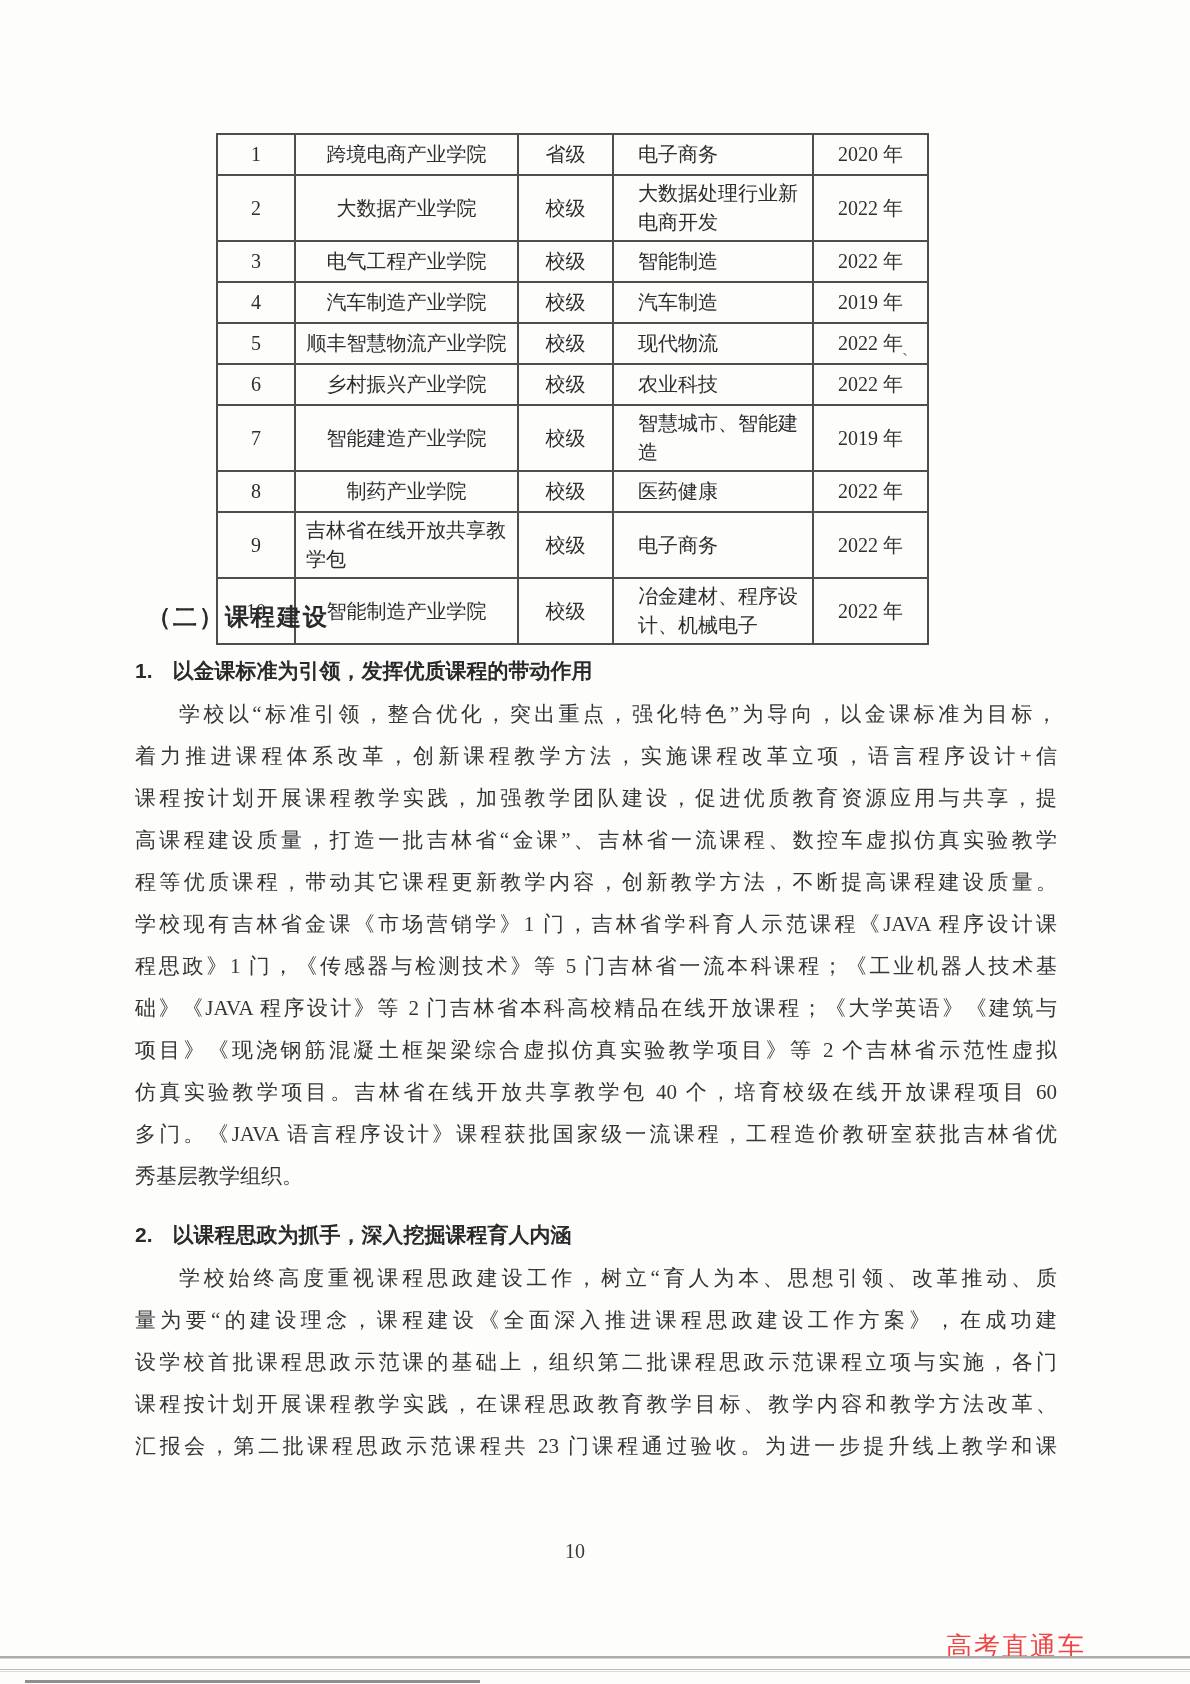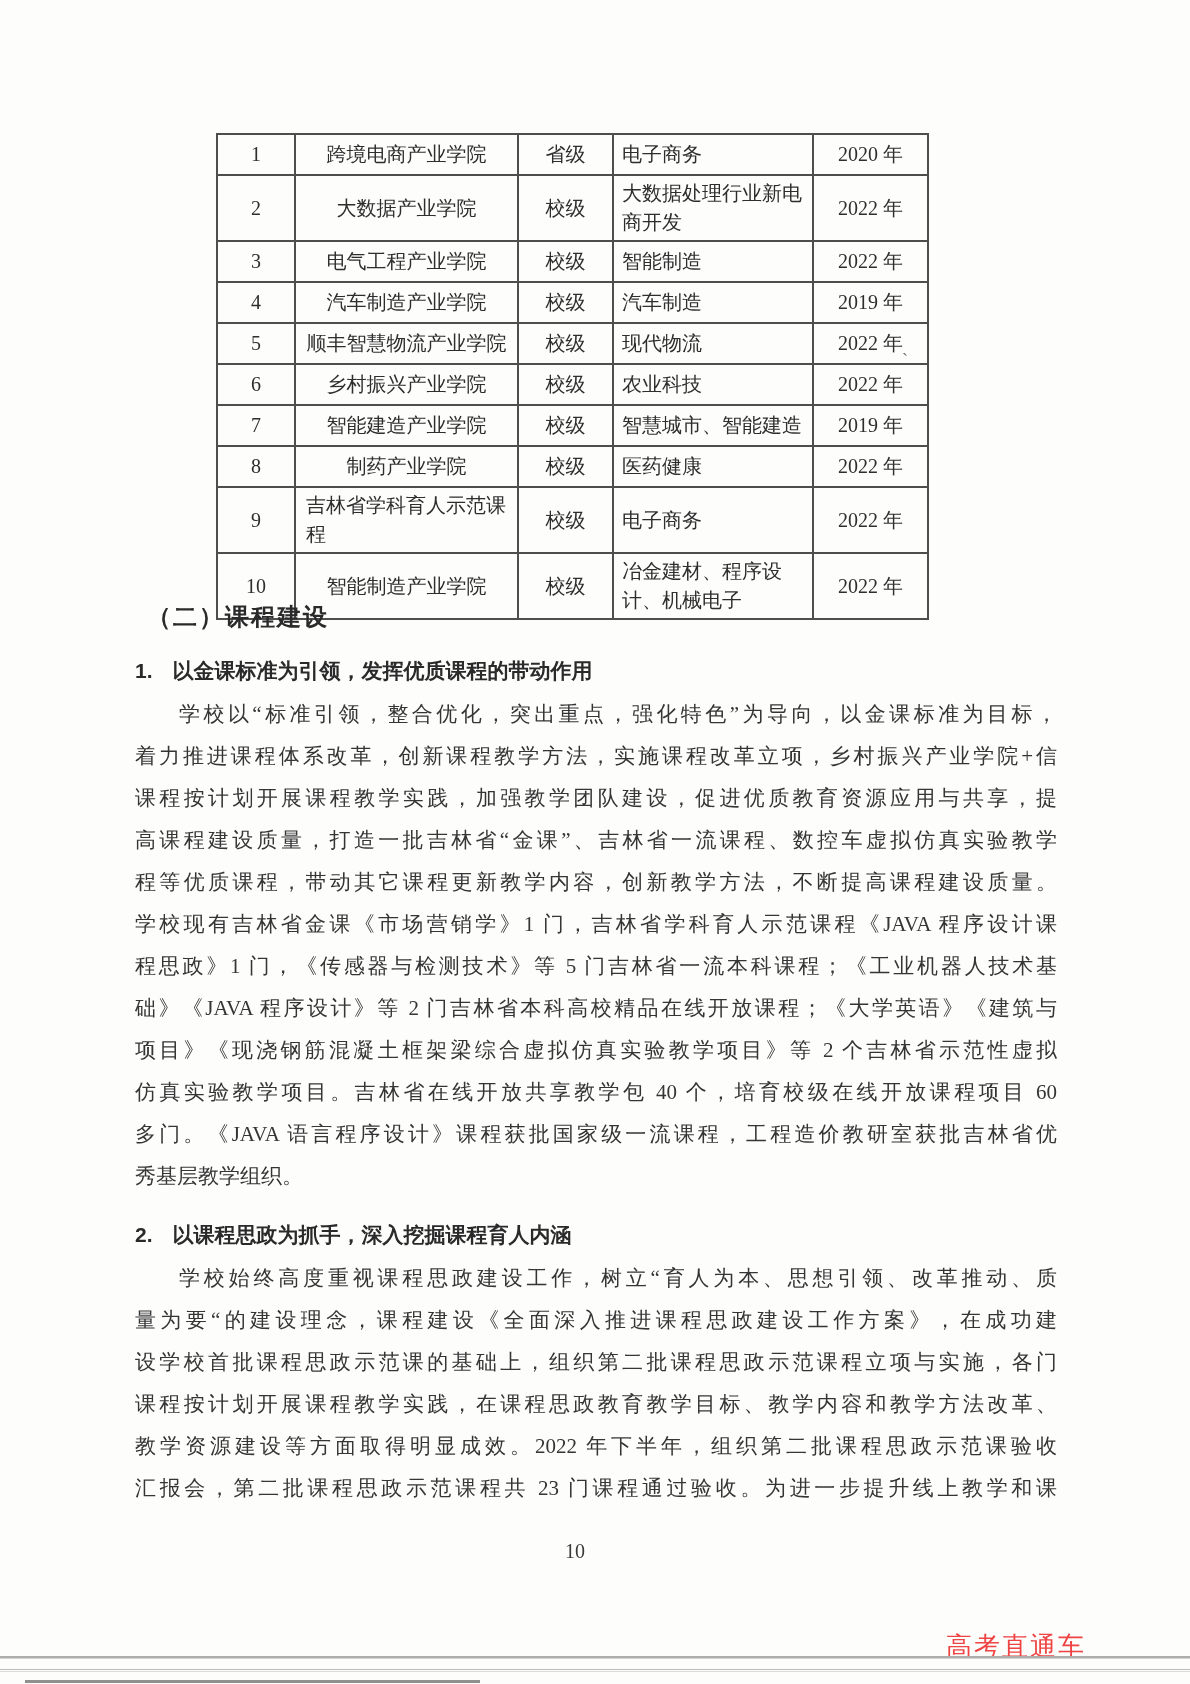--- a/index.html
+++ b/index.html
@@ -22,21 +22,21 @@
   }
   .industry-table td {
     border:2px solid #4e4e4e;
     vertical-align:middle;
     text-align:center;
     padding:3px 6px;
     line-height:1.45;
   }
   tr.single td { height:41px; }
   tr.double td { height:62px; }
-  .industry-table td.industry { text-align:left; padding-left:8px; padding-right:4px; }
+  .industry-table td.industry { text-align:left; padding-left:24px; padding-right:4px; }
   .industry-table td.name-left { text-align:left; padding-left:10px; }
 
   
   .content {
     position:absolute; left:135px; top:601px; width:922px;
   }
   .section-heading {
     font-family:"Liberation Sans","DejaVu Sans",sans-serif;
     font-weight:700; font-size:24px; color:#2a2a2a;
     margin-left:12px; letter-spacing:2px;
@@ -141,21 +141,21 @@
       </tr>
       <tr class="single">
         <td>8</td>
         <td>制药产业学院</td>
         <td>校级</td>
         <td class="industry">医药健康</td>
         <td>2022 年</td>
       </tr>
       <tr class="double">
         <td>9</td>
-        <td class="name-left">吉林省学科育人示范课程</td>
+        <td class="name-left">吉林省在线开放共享教学包</td>
         <td>校级</td>
         <td class="industry">电子商务</td>
         <td>2022 年</td>
       </tr>
       <tr class="double">
         <td>10</td>
         <td>智能制造产业学院</td>
         <td>校级</td>
         <td class="industry">冶金建材、程序设计、机械电子</td>
         <td>2022 年</td>
@@ -167,21 +167,21 @@
 
   <div class="content">
     <div class="section-heading">（二）课程建设</div>
 
     <div class="item-heading">
       <span class="item-num">1.</span><span>以金课标准为引领，发挥优质课程的带动作用</span>
     </div>
 
     <div class="para">
       <div class="line indent">学校以“标准引领，整合优化，突出重点，强化特色”为导向，以金课标准为目标，</div>
-      <div class="line">着力推进课程体系改革，创新课程教学方法，实施课程改革立项，乡村振兴产业学院+信</div>
+      <div class="line">着力推进课程体系改革，创新课程教学方法，实施课程改革立项，语言程序设计+信</div>
       <div class="line">课程按计划开展课程教学实践，加强教学团队建设，促进优质教育资源应用与共享，提</div>
       <div class="line">高课程建设质量，打造一批吉林省“金课”、吉林省一流课程、数控车虚拟仿真实验教学</div>
       <div class="line">程等优质课程，带动其它课程更新教学内容，创新教学方法，不断提高课程建设质量。</div>
       <div class="line">学校现有吉林省金课《市场营销学》1 门，吉林省学科育人示范课程《JAVA 程序设计课</div>
       <div class="line">程思政》1 门，《传感器与检测技术》等 5 门吉林省一流本科课程；《工业机器人技术基</div>
       <div class="line">础》《JAVA 程序设计》等 2 门吉林省本科高校精品在线开放课程；《大学英语》《建筑与</div>
       <div class="line">项目》《现浇钢筋混凝土框架梁综合虚拟仿真实验教学项目》等 2 个吉林省示范性虚拟</div>
       <div class="line">仿真实验教学项目。吉林省在线开放共享教学包 40 个，培育校级在线开放课程项目 60</div>
       <div class="line">多门。《JAVA 语言程序设计》课程获批国家级一流课程，工程造价教研室获批吉林省优</div>
       <div class="line plain-end">秀基层教学组织。</div>
@@ -189,21 +189,20 @@
 
     <div class="item-heading">
       <span class="item-num">2.</span><span>以课程思政为抓手，深入挖掘课程育人内涵</span>
     </div>
 
     <div class="para">
       <div class="line indent">学校始终高度重视课程思政建设工作，树立“育人为本、思想引领、改革推动、质</div>
       <div class="line">量为要“的建设理念，课程建设《全面深入推进课程思政建设工作方案》，在成功建</div>
       <div class="line">设学校首批课程思政示范课的基础上，组织第二批课程思政示范课程立项与实施，各门</div>
       <div class="line">课程按计划开展课程教学实践，在课程思政教育教学目标、教学内容和教学方法改革、</div>
-      <div class="line">教学资源建设等方面取得明显成效。2022 年下半年，组织第二批课程思政示范课验收</div>
       <div class="line">汇报会，第二批课程思政示范课程共 23 门课程通过验收。为进一步提升线上教学和课</div>
     </div>
   </div>
 
   <div class="page-number">10</div>
 
   <div class="watermark">高考直通车</div>
 
   <div class="rule rule-a"></div>
   <div class="rule rule-b"></div>

